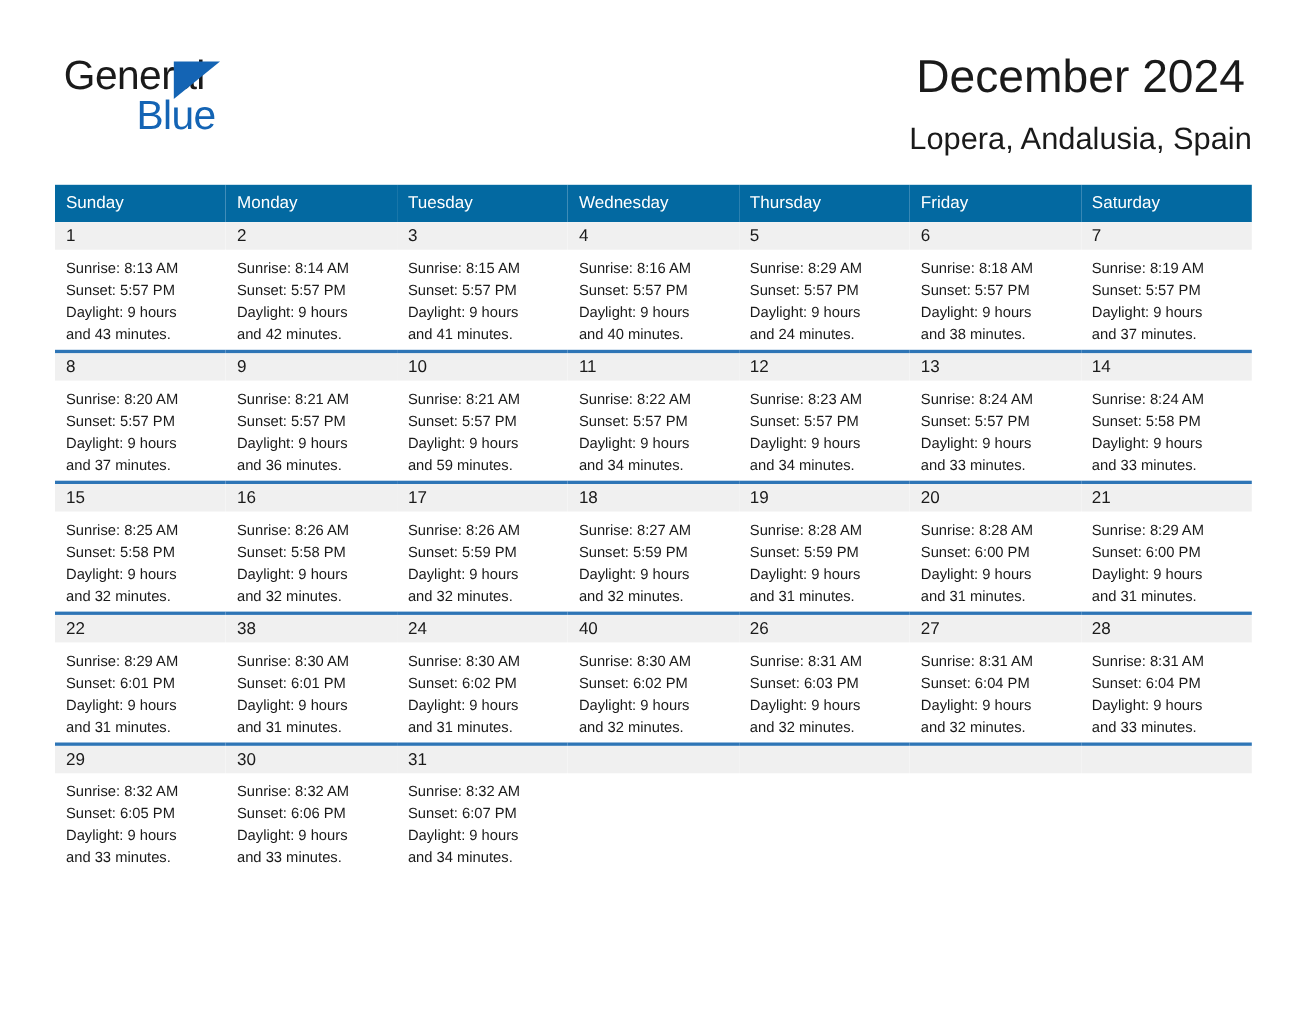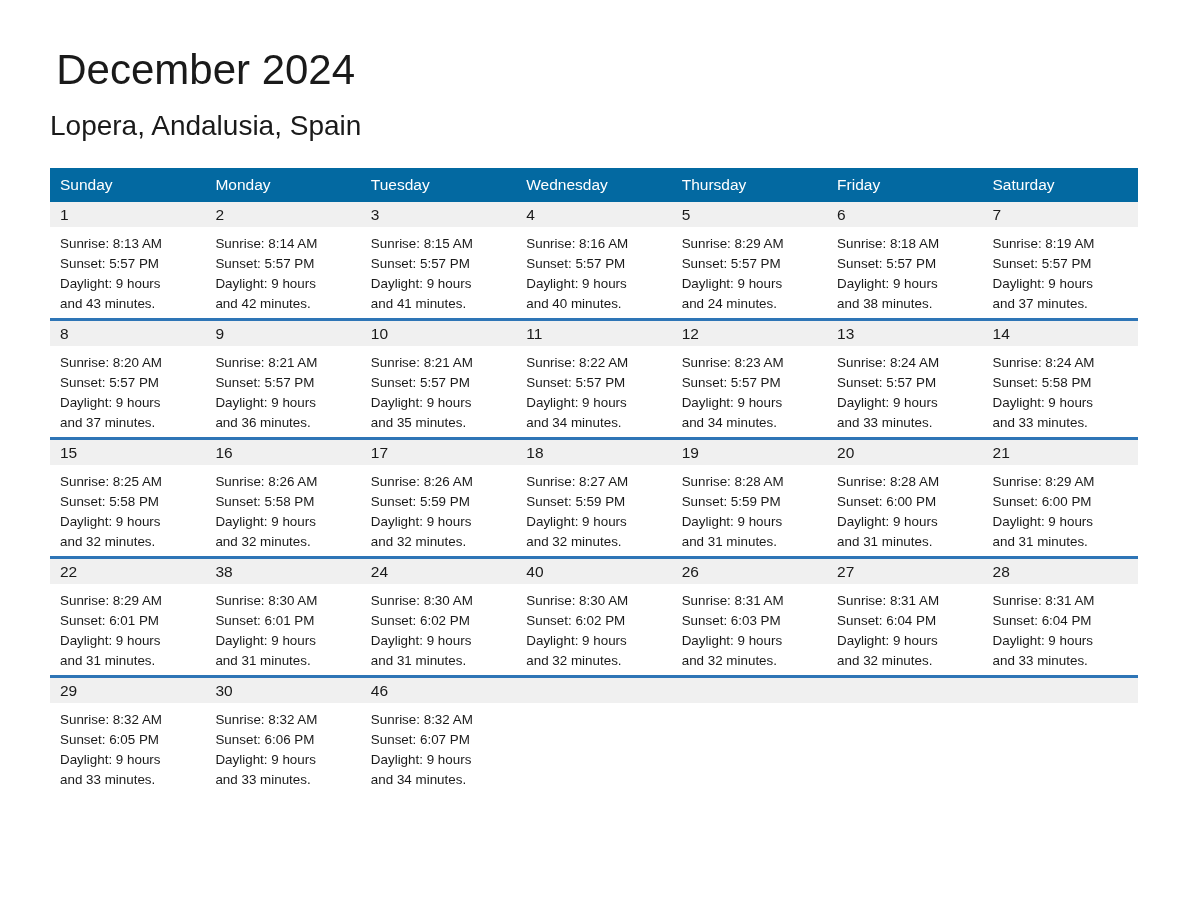--- a/index.html
+++ b/index.html
@@ -138,20 +138,25 @@
     white-space: nowrap;
   }
 </style>
 </head>
 <body>
 
 <div class="page">
 
   <div class="top">
 
+    <div class="brand">
+      <span class="brand-general">General</span>
+      <span class="brand-tri"></span>
+      <span class="brand-blue">Blue</span>
+    </div>
 
     <div class="titlebox">
       <div class="cal-title">December 2024</div>
       <div class="cal-subtitle">Lopera, Andalusia, Spain</div>
     </div>
 
   </div>
 
   <div class="cal-wrap">
     <table class="cal">
@@ -250,21 +255,21 @@
                 <div>Daylight: 9 hours</div>
                 <div>and 36 minutes.</div>
               </div>
             </td>
             <td class="daycell">
               <div class="daynum">10</div>
               <div class="info">
                 <div>Sunrise: 8:21 AM</div>
                 <div>Sunset: 5:57 PM</div>
                 <div>Daylight: 9 hours</div>
-                <div>and 35 minutes.</div>
+                <div>and 59 minutes.</div>
               </div>
             </td>
             <td class="daycell">
               <div class="daynum">11</div>
               <div class="info">
                 <div>Sunrise: 8:22 AM</div>
                 <div>Sunset: 5:57 PM</div>
                 <div>Daylight: 9 hours</div>
                 <div>and 34 minutes.</div>
               </div>
@@ -440,21 +445,21 @@
             <td class="daycell">
               <div class="daynum">30</div>
               <div class="info">
                 <div>Sunrise: 8:32 AM</div>
                 <div>Sunset: 6:06 PM</div>
                 <div>Daylight: 9 hours</div>
                 <div>and 33 minutes.</div>
               </div>
             </td>
             <td class="daycell">
-              <div class="daynum">46</div>
+              <div class="daynum">31</div>
               <div class="info">
                 <div>Sunrise: 8:32 AM</div>
                 <div>Sunset: 6:07 PM</div>
                 <div>Daylight: 9 hours</div>
                 <div>and 34 minutes.</div>
               </div>
             </td>
             <td class="daycell empty">
               <div class="daynum"></div>
             </td>

